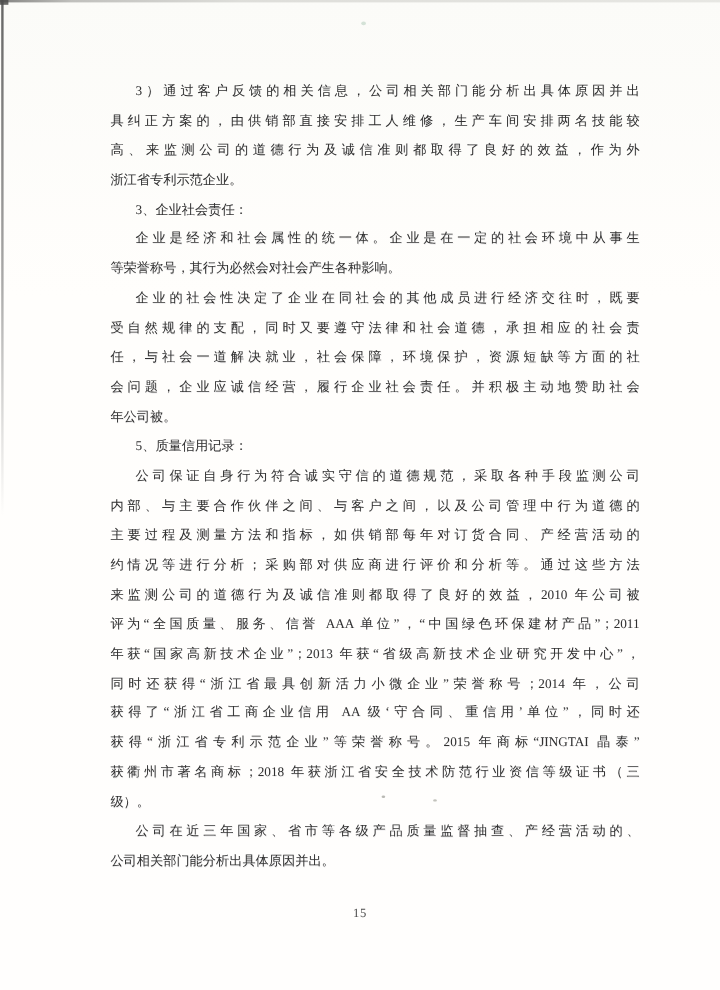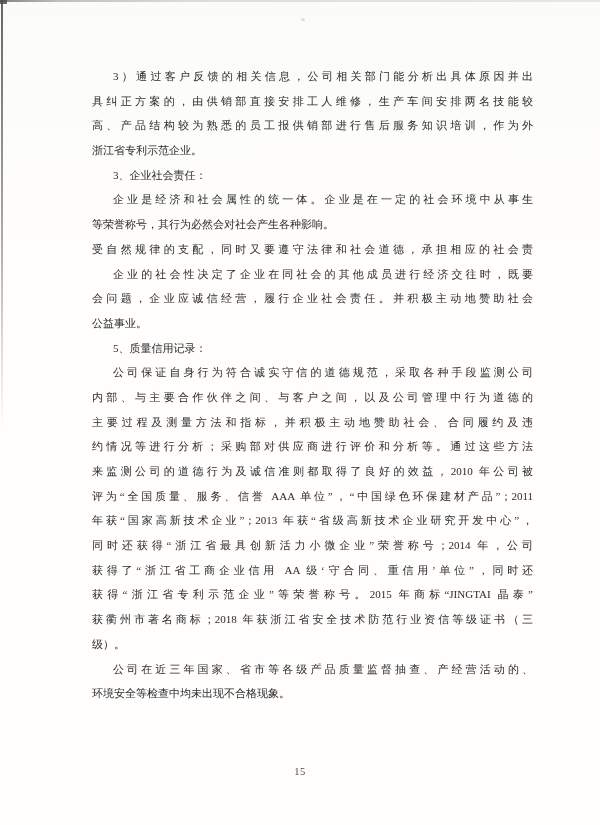--- a/index.html
+++ b/index.html
@@ -50,58 +50,58 @@
     text-align:justify;
     text-align-last:justify;
     -moz-text-align-last:justify;
   }
   .line.indent{padding-left:21px;width:420px;}
   .footer{
     position:absolute;top:756px;left:0;width:600px;
     text-align:center;
     font-size:10.5px;color:#4c4c4c;
     letter-spacing:.5px;
-    margin-top:10px;
   }
 </style>
 </head>
 <body>
 
 <div class="page">
   <div class="scan-edge-top"></div>
   <div class="scan-edge-left"></div>
   <div class="corner-mark"></div>
 
   <div class="content" id="doc-body">
       <div class="line indent fill">3）通过客户反馈的相关信息，公司相关部门能分析出具体原因并出</div>
       <div class="line fill">具纠正方案的，由供销部直接安排工人维修，生产车间安排两名技能较</div>
-      <div class="line fill">高、产品结构较为熟悉的员工报供销部进行售后服务知识培训，作为外</div>
+      <div class="line fill">高、来监测公司的道德行为及诚信准则都取得了良好的效益，作为外</div>
       <div class="line">浙江省专利示范企业。</div>
       <div class="line indent">3、企业社会责任：</div>
       <div class="line indent fill">企业是经济和社会属性的统一体。企业是在一定的社会环境中从事生</div>
       <div class="line">等荣誉称号，其行为必然会对社会产生各种影响。</div>
+      <div class="line indent fill">企业的社会性决定了企业在同社会的其他成员进行经济交往时，既要</div>
       <div class="line fill">受自然规律的支配，同时又要遵守法律和社会道德，承担相应的社会责</div>
-      <div class="line indent fill">企业的社会性决定了企业在同社会的其他成员进行经济交往时，既要</div>
+      <div class="line fill">任，与社会一道解决就业，社会保障，环境保护，资源短缺等方面的社</div>
       <div class="line fill">会问题，企业应诚信经营，履行企业社会责任。并积极主动地赞助社会</div>
-      <div class="line">公益事业。</div>
+      <div class="line">年公司被。</div>
       <div class="line indent">5、质量信用记录：</div>
       <div class="line indent fill">公司保证自身行为符合诚实守信的道德规范，采取各种手段监测公司</div>
       <div class="line fill">内部、与主要合作伙伴之间、与客户之间，以及公司管理中行为道德的</div>
-      <div class="line fill">主要过程及测量方法和指标，并积极主动地赞助社会、合同履约及违</div>
+      <div class="line fill">主要过程及测量方法和指标，如供销部每年对订货合同、产经营活动的</div>
       <div class="line fill">约情况等进行分析；采购部对供应商进行评价和分析等。通过这些方法</div>
       <div class="line fill">来监测公司的道德行为及诚信准则都取得了良好的效益，2010 年公司被</div>
       <div class="line fill">评为“全国质量、服务、信誉 AAA 单位”，“中国绿色环保建材产品”；2011</div>
       <div class="line fill">年获“国家高新技术企业”；2013 年获“省级高新技术企业研究开发中心”，</div>
       <div class="line fill">同时还获得“浙江省最具创新活力小微企业”荣誉称号；2014 年，公司</div>
       <div class="line fill">获得了“浙江省工商企业信用 AA 级‘守合同、重信用’单位”，同时还</div>
       <div class="line fill">获得“浙江省专利示范企业”等荣誉称号。2015 年商标“JINGTAI 晶泰”</div>
       <div class="line fill">获衢州市著名商标；2018 年获浙江省安全技术防范行业资信等级证书（三</div>
       <div class="line">级）。</div>
       <div class="line indent fill">公司在近三年国家、省市等各级产品质量监督抽查、产经营活动的、</div>
-      <div class="line">环境安全等检查中均未出现不合格现象。</div>
+      <div class="line">公司相关部门能分析出具体原因并出。</div>
     </div>
 
   <div class="speckle s1"></div>
   <div class="speckle s2"></div>
   <div class="speckle s3"></div>
 
   <div class="footer">15</div>
 </div>
 
 </body></html>

